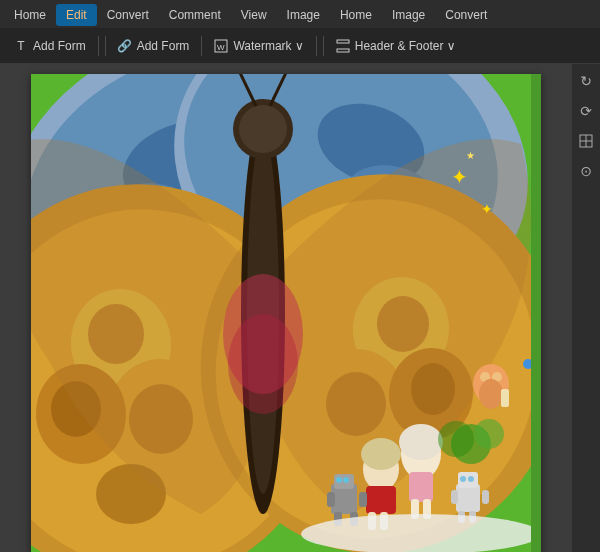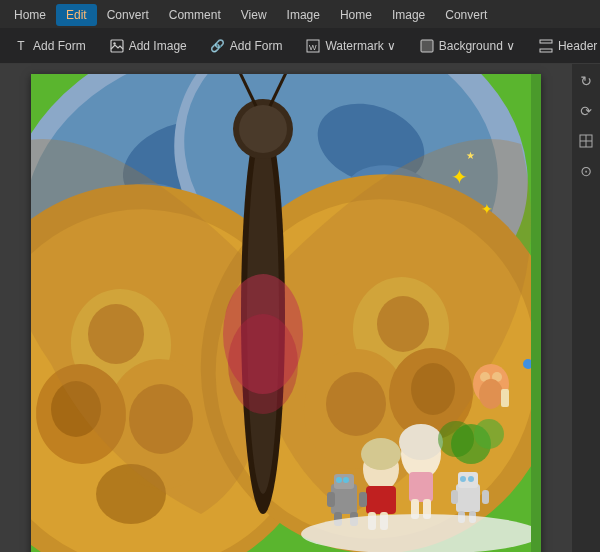--- a/index.html
+++ b/index.html
@@ -159,54 +159,36 @@
   <div class="menu-item">Image</div>
   <div class="menu-item">Convert</div>
 </div>
 
 <div class="toolbar">
   <div class="toolbar-btn">
     <span class="toolbar-icon">T</span>
     <span>Add Form</span>
   </div>
   <div class="toolbar-separator"></div>
-  <div class="toolbar-btn">
-    <span class="toolbar-icon">
-      <svg width="14" height="14" viewBox="0 0 14 14" fill="none">
-        <rect x="1" y="1" width="12" height="12" rx="1" stroke="#ccc" stroke-width="1.2" fill="none"></rect>
-        <circle cx="4.5" cy="4.5" r="1.2" fill="#ccc"></circle>
-        <polyline points="1,10 5,6 8,9 10,7 13,10" stroke="#ccc" stroke-width="1.2" fill="none"></polyline>
-      </svg>
-    </span>
-    <span>Add Image</span>
-  </div>
   <div class="toolbar-separator"></div>
   <div class="toolbar-btn">
     <span class="toolbar-icon">🔗</span>
     <span>Add Form</span>
   </div>
   <div class="toolbar-separator"></div>
   <div class="toolbar-btn">
     <span class="toolbar-icon">
       <svg width="14" height="14" viewBox="0 0 14 14" fill="none">
         <rect x="1" y="1" width="12" height="12" stroke="#ccc" stroke-width="1" fill="none"></rect>
         <text x="3" y="11" font-size="8" fill="#ccc">W</text>
       </svg>
     </span>
     <span>Watermark ∨</span>
   </div>
   <div class="toolbar-separator"></div>
-  <div class="toolbar-btn">
-    <span class="toolbar-icon">
-      <svg width="14" height="14" viewBox="0 0 14 14" fill="none">
-        <rect x="1" y="1" width="12" height="12" rx="1" fill="#555" stroke="#ccc" stroke-width="1"></rect>
-      </svg>
-    </span>
-    <span>Background ∨</span>
-  </div>
   <div class="toolbar-separator"></div>
   <div class="toolbar-btn">
     <span class="toolbar-icon">
       <svg width="14" height="14" viewBox="0 0 14 14" fill="none">
         <rect x="1" y="1" width="12" height="3" stroke="#ccc" stroke-width="1" fill="none"></rect>
         <rect x="1" y="10" width="12" height="3" stroke="#ccc" stroke-width="1" fill="none"></rect>
       </svg>
     </span>
     <span>Header &amp; Footer ∨</span>
   </div>

